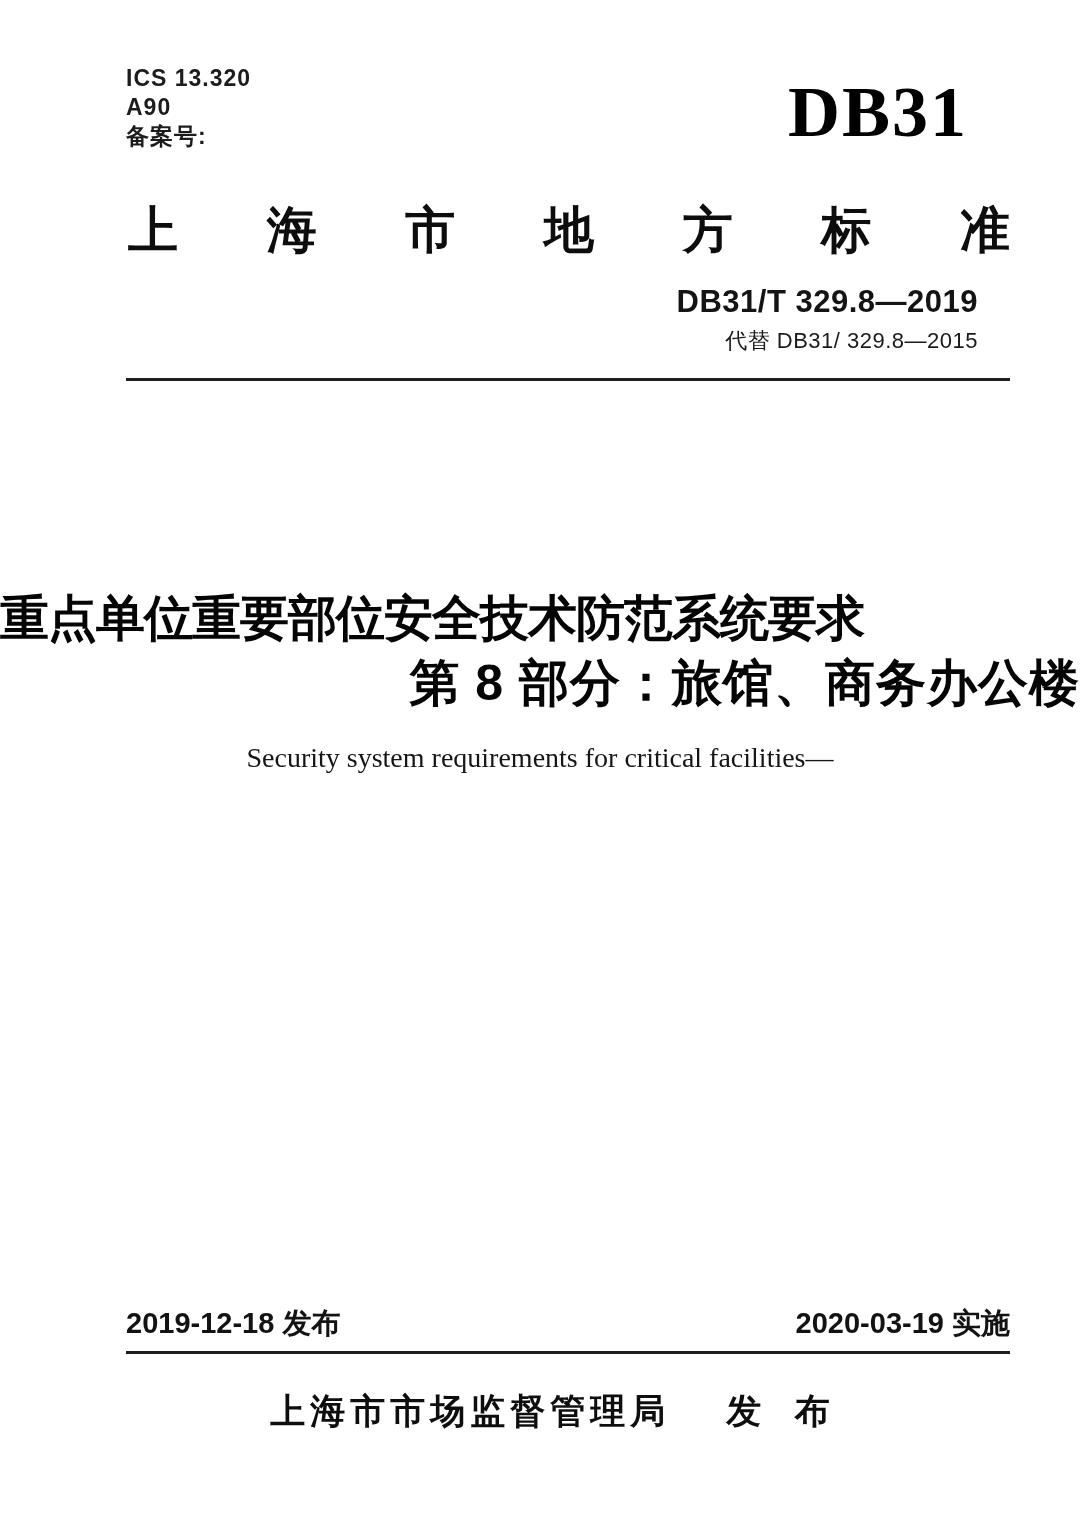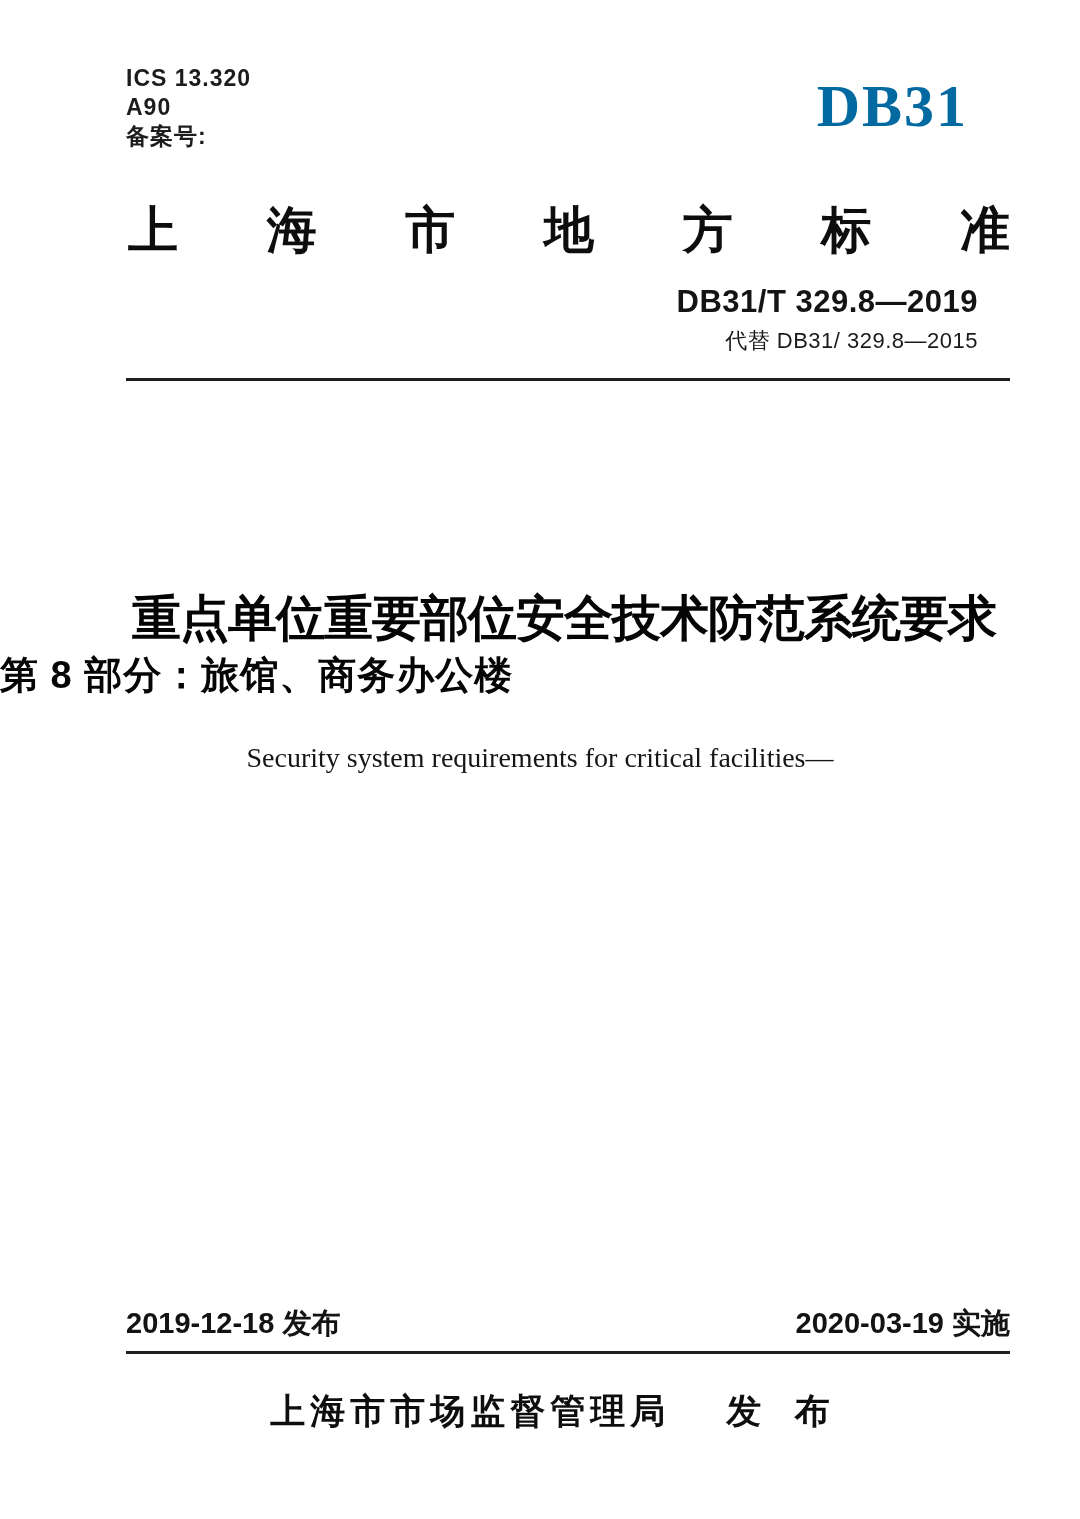--- a/index.html
+++ b/index.html
@@ -29,24 +29,24 @@
     letter-spacing: 1px;
   }
 
   
   .logo {
     position: absolute;
     right: 112px;
     top: 76px;
     font-family: "Liberation Serif", serif;
     font-weight: bold;
-    font-size: 60px;
+    font-size: 72px;
     line-height: 1;
     letter-spacing: 2px;
-    color: #0369a1;
+    color: #000000;
   }
 
   
   .std-title {
     position: absolute;
     left: 128px;
     top: 203px;
     width: 882px;
     display: flex;
     justify-content: space-between;
@@ -84,33 +84,33 @@
     height: 3px;
     background: #1f1f1f;
   }
 
   
   .cn1 {
     position: absolute;
     left: 0;
     top: 586px;
     width: 996px;
-    text-align: right;
+    text-align: left;
     font-size: 49px;
     font-weight: bold;
     letter-spacing: -1px;
     color: #050505;
   }
   .cn2 {
     position: absolute;
     left: 0;
     top: 650px;
     width: 1080px;
-    text-align: left;
-    font-size: 38px;
+    text-align: right;
+    font-size: 50px;
     font-weight: bold;
     letter-spacing: 1px;
     color: #050505;
   }
 
   
   .en {
     position: absolute;
     left: 0;
     width: 1080px;

